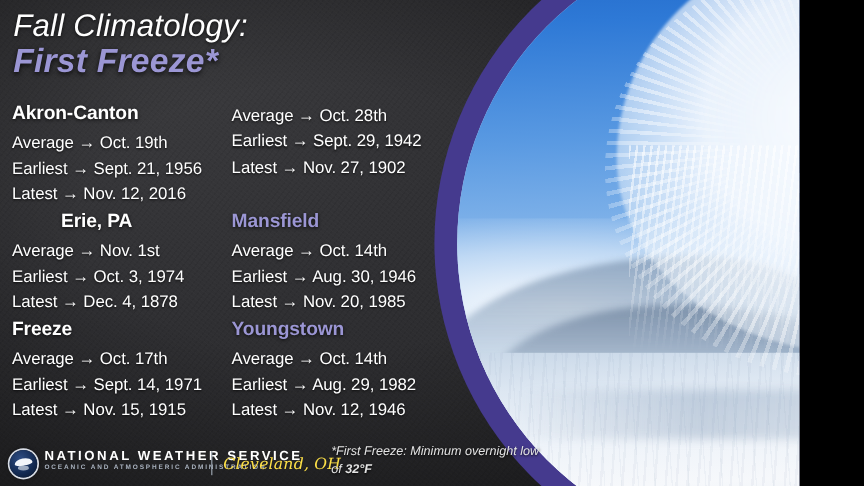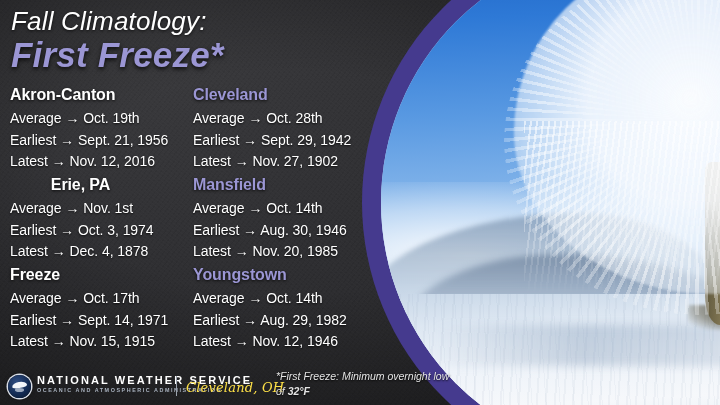--- a/index.html
+++ b/index.html
@@ -2,21 +2,21 @@
 <html><head>
 <meta charset="utf-8">
 <style>
   html, body {
     margin: 0;
     padding: 0;
     background: #000;
   }
   #graphic {
     position: relative;
-    width: 720px;
+    width: 666px;
     height: 405px;
     overflow: hidden;
     background: #2b2b2d;
     font-family: "Liberation Sans", sans-serif;
     -webkit-font-smoothing: antialiased;
   }
   
   .bg-base {
     position: absolute;
     inset: 0;
@@ -198,21 +198,21 @@
   .title-line1 {
     font-size: 26px;
     font-style: italic;
     font-weight: 400;
     color: #ffffff;
     letter-spacing: .2px;
     line-height: 1.05;
     text-shadow: 0 1px 3px rgba(0,0,0,.75);
   }
   .title-line2 {
-    font-size: 35px;
+    font-size: 28px;
     font-style: italic;
     font-weight: 700;
     color: #9b96d4;
     letter-spacing: .2px;
     line-height: 1.08;
     margin-top: 1px;
     text-shadow: 0 2px 4px rgba(0,0,0,.8);
   }
 
   .grid {
@@ -379,21 +379,20 @@
   <div class="grid">
 
     <div class="grid-row">
       <div class="cell">
         <div class="cell-title white">Akron-Canton</div>
         <div class="cell-line">Average → Oct. 19th</div>
         <div class="cell-line">Earliest → Sept. 21, 1956</div>
         <div class="cell-line">Latest → Nov. 12, 2016</div>
       </div>
       <div class="cell col2">
-        <div class="cell-title purple">Cleveland</div>
         <div class="cell-line">Average → Oct. 28th</div>
         <div class="cell-line">Earliest → Sept. 29, 1942</div>
         <div class="cell-line">Latest → Nov. 27, 1902</div>
       </div>
     </div>
 
     <div class="grid-row">
       <div class="cell">
         <div class="cell-title white center">Erie, PA</div>
         <div class="cell-line">Average → Nov. 1st</div>

